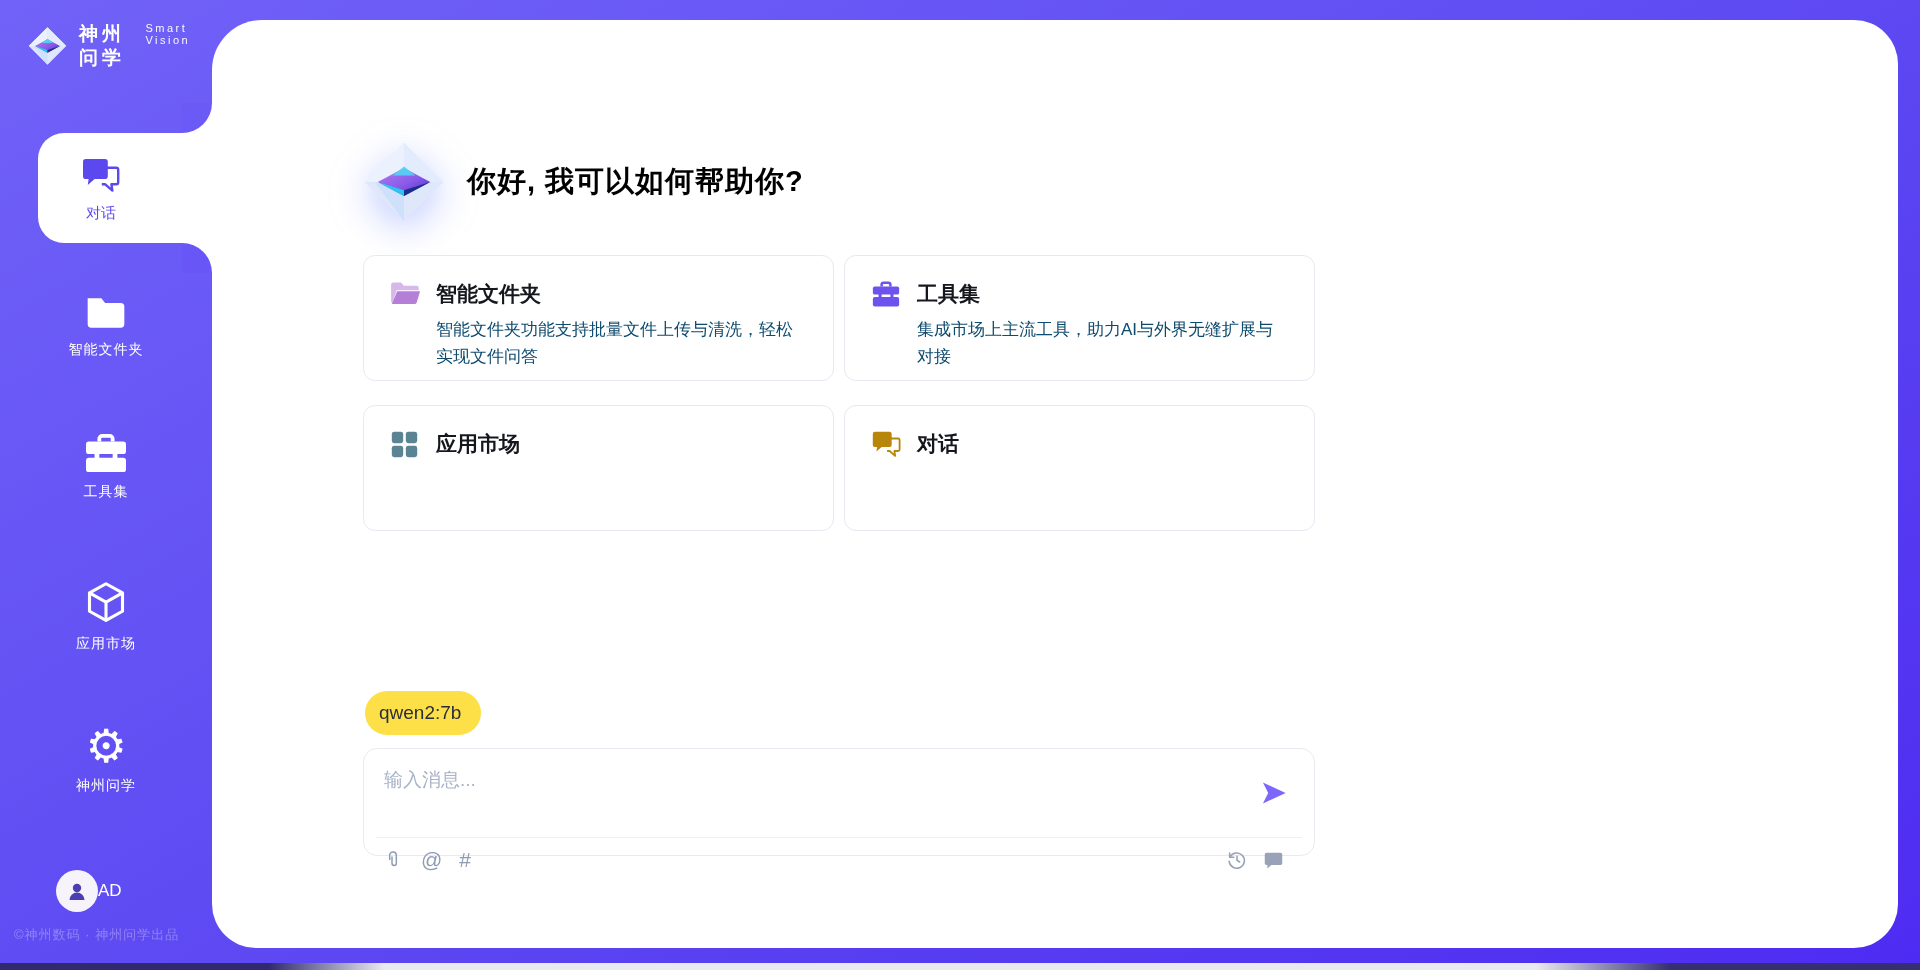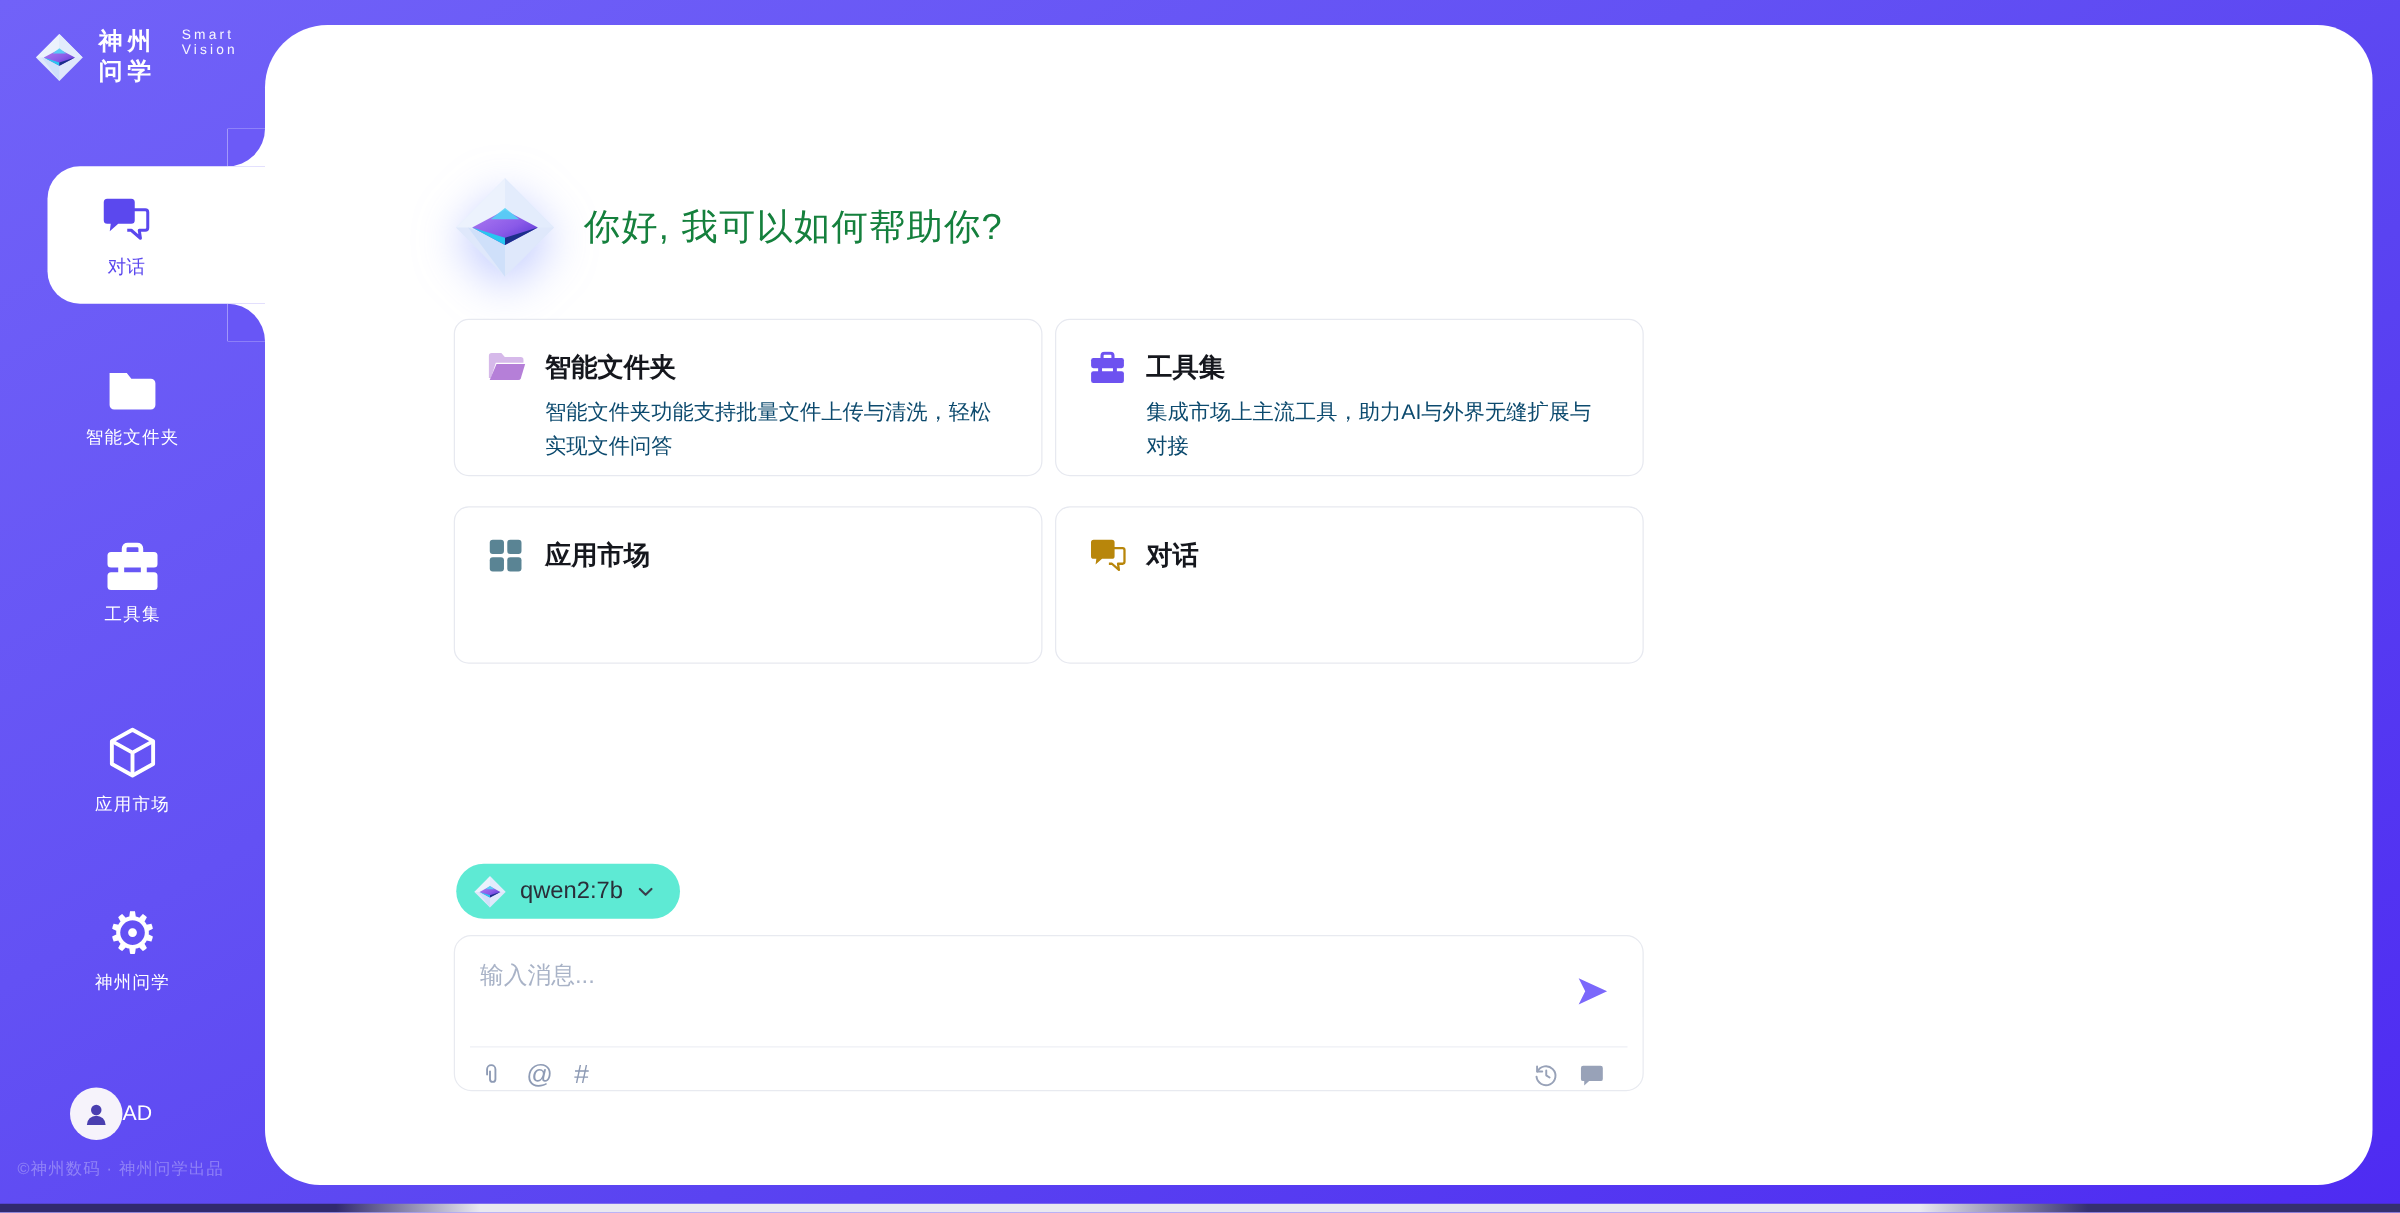--- a/index.html
+++ b/index.html
@@ -51,46 +51,46 @@
   .side-footer{position:absolute;left:14px;top:926px;font-size:13px;color:rgba(255,255,255,.3);letter-spacing:1px;}
   
   .bottom-strip{
     position:absolute;left:0;bottom:0;width:100%;height:7px;
     background:linear-gradient(90deg,#312a6e 0%,#312a6e 14%,#e9e9f0 20%,#e9e9f0 80%,#353070 87%,#353070 100%);
   }
   
   .content{position:absolute;left:363px;top:0;width:952px;height:100%;}
   .greeting{position:absolute;left:0;top:140px;display:flex;align-items:center;gap:22px;}
   .greet-logo{width:82px;height:84px;filter:drop-shadow(0 10px 18px rgba(130,150,255,.5));}
-  .greet-text{font-size:29px;font-weight:400;color:#15803d;letter-spacing:1px;}
+  .greet-text{font-size:29px;font-weight:700;color:#000000;letter-spacing:1px;}
   .cards{
     position:absolute;left:0;top:255px;width:952px;
     display:grid;grid-template-columns:1fr 1fr;column-gap:10px;row-gap:24px;
   }
   .card{
     border:1px solid #e7e9f0;border-radius:12px;background:#fff;height:126px;box-sizing:border-box;
     padding:22px 24px 0 26px;display:grid;grid-template-columns:46px 1fr;grid-template-rows:32px auto;cursor:pointer;
   }
   .card-icon{grid-column:1;grid-row:1;display:flex;align-items:center;}
   .card-title{grid-column:2;grid-row:1;font-size:21px;font-weight:700;color:#15171d;display:flex;align-items:center;}
   .card-desc{grid-column:2;grid-row:2;font-size:17px;color:#0c4a6e;line-height:1.6;margin-top:6px;}
   .c-folder{color:#b57fd8;}
   .c-toolbox{color:#6d52f0;}
   .c-grid{color:#5a8494;}
   .c-chat{color:#b8860b;}
   
   .model-pill{
     position:absolute;left:2px;top:691px;height:44px;padding:0 20px 0 14px;border-radius:22px;
-    background:#5eead4;display:flex;align-items:center;gap:11px;cursor:pointer;
+    background:#fde047;display:flex;align-items:center;gap:11px;cursor:pointer;flex-direction:column;
   }
   .model-pill .dsvg{width:26px;height:27px;}
   .model-name{font-size:19px;color:#2a2e39;}
   
   .composer{
-    position:absolute;left:0;top:748px;width:952px;height:125px;box-sizing:border-box;
+    position:absolute;left:0;top:748px;width:952px;height:108px;box-sizing:border-box;
     border:1px solid #e8eaf0;border-radius:14px;background:#fff;
   }
   .composer textarea{
     position:absolute;left:0;top:0;width:880px;height:70px;border:none;outline:none;resize:none;background:transparent;
     padding:18px 0 0 20px;font-size:19px;color:#333;font-family:inherit;
   }
   .composer textarea::placeholder{color:#a9b3c7;}
   .send-btn{position:absolute;right:26px;top:30px;width:28px;height:28px;color:#7b68fb;cursor:pointer;}
   .comp-divider{position:absolute;left:12px;right:12px;top:88px;border-top:1px solid #eef0f5;}
   .tools-left{position:absolute;left:18px;top:100px;display:flex;align-items:center;gap:17px;color:#8e9bb5;}

